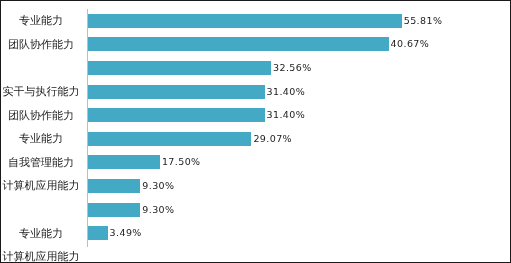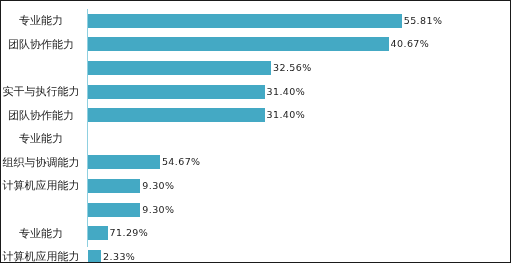--- a/index.html
+++ b/index.html
@@ -120,50 +120,50 @@
         </div>
         <div class="bar-row">
           <div class="cat-label">团队协作能力</div>
           <div class="bar-wrap">
             <div class="bar" style="width: 176.5px; background: rgb(68, 169, 196);"></div>
             <span class="bar-value">31.40%</span>
           </div>
         </div>
         <div class="bar-row">
           <div class="cat-label">专业能力</div>
+          <div class="bar-wrap">
+            <div class="bar" style="width: 163.4px; background: rgb(68, 169, 196);"></div>
+            <span class="bar-value">29.07%</span>
+          </div>
         </div>
         <div class="bar-row">
-          <div class="cat-label">组织与协调能力</div>
+          <div class="cat-label">自我管理能力</div>
           <div class="bar-wrap">
             <div class="bar" style="width: 71.9px; background: rgb(68, 169, 196);"></div>
-            <span class="bar-value">54.67%</span>
+            <span class="bar-value">17.50%</span>
           </div>
         </div>
         <div class="bar-row">
           <div class="cat-label">计算机应用能力</div>
           <div class="bar-wrap">
             <div class="bar" style="width: 52.3px; background: rgb(68, 169, 196);"></div>
             <span class="bar-value">9.30%</span>
           </div>
         </div>
         <div class="bar-row">
           <div class="bar-wrap">
             <div class="bar" style="width: 52.3px; background: rgb(68, 169, 196);"></div>
             <span class="bar-value">9.30%</span>
           </div>
         </div>
         <div class="bar-row">
           <div class="cat-label">专业能力</div>
           <div class="bar-wrap">
             <div class="bar" style="width: 19.6px; background: rgb(68, 169, 196);"></div>
-            <span class="bar-value">71.29%</span>
+            <span class="bar-value">3.49%</span>
           </div>
         </div>
         <div class="bar-row">
           <div class="cat-label">计算机应用能力</div>
-          <div class="bar-wrap">
-            <div class="bar" style="width: 13.1px; background: rgb(68, 169, 196);"></div>
-            <span class="bar-value">2.33%</span>
-          </div>
         </div>
       </div>
   </div>
 </div>
 
 </body></html>

